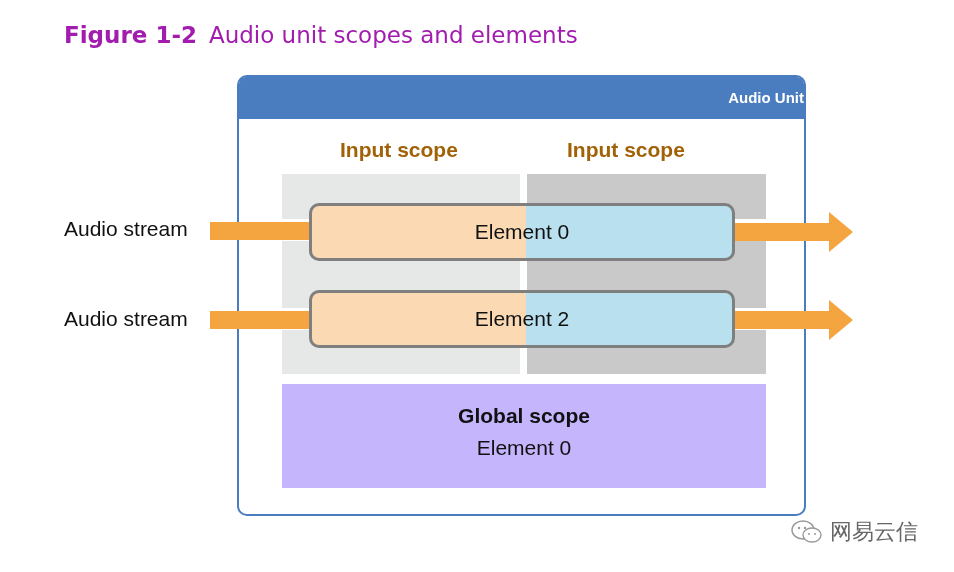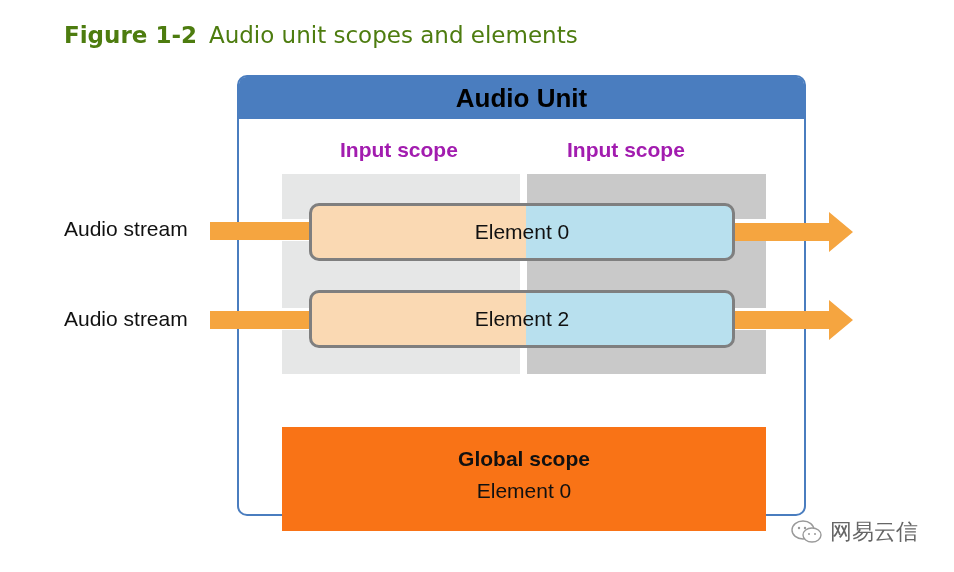--- a/index.html
+++ b/index.html
@@ -1,30 +1,30 @@
 <!DOCTYPE html>
 <html><head>
 <meta charset="utf-8">
 <style>
   html, body { margin:0; padding:0; background:#ffffff; }
   body { width:954px; height:572px; position:relative; overflow:hidden; font-family:"Liberation Sans", sans-serif; }
-  .caption { position:absolute; left:64px; top:22px; font-family:"DejaVu Sans", sans-serif; font-size:23px; color:#4d7c0f; white-space:nowrap;text-align:center; }
+  .caption { position:absolute; left:64px; top:22px; font-family:"DejaVu Sans", sans-serif; font-size:23px; color:#a21caf; white-space:nowrap;text-align:center; }
   .caption .num { font-weight:bold; margin-right:12px; }
   .au-box { position:absolute; left:237px; top:75px; width:569px; height:441px; border:2px solid #4a7dbf; border-radius:10px; box-sizing:border-box; background:#fff; }
-  .au-header { position:absolute; left:0; top:0; right:0; height:42px; background:#4a7dbf; border-radius:7px 7px 0 0; color:#000000; font-weight:bold; font-size:26px; text-align:center; line-height:42px; }
-  .scope-label { position:absolute; top:138px; font-weight:bold; font-size:21px; color:#a21caf; }
+  .au-header { position:absolute; left:0; top:0; right:0; height:42px; background:#4a7dbf; border-radius:7px 7px 0 0; color:#ffffff; font-weight:bold; font-size:15px; text-align:right; line-height:42px; }
+  .scope-label { position:absolute; top:138px; font-weight:bold; font-size:21px; color:#a16207; }
   .in-bg { position:absolute; left:282px; top:174px; width:238px; height:200px; background:#e6e7e7; }
   .out-bg { position:absolute; left:527px; top:174px; width:239px; height:200px; background:#c9c9c9; }
   .gap-band { position:absolute; height:22px; background:#fff; }
   .element { position:absolute; left:309px; width:426px; height:58px; border:3px solid #7f7f7f; border-radius:10px; box-sizing:border-box; overflow:hidden; background:linear-gradient(to right, #fad9b3 0, #fad9b3 214px, #b8e0ee 214px, #b8e0ee 100%); }
   .element span { position:absolute; left:0; right:0; top:0; bottom:0; text-align:center; line-height:52px; font-size:21px; color:#111; }
   .stream-label { position:absolute; left:64px; font-size:21px; color:#111; }
   .in-arrow { position:absolute; left:210px; width:100px; height:18px; background:#f5a540; }
   .out-arrow { position:absolute; left:735px; width:118px; height:40px; }
-  .global { position:absolute; left:282px; top:384px; width:484px; height:104px; background:#f97316; text-align:center;margin-top:43px; }
+  .global { position:absolute; left:282px; top:384px; width:484px; height:104px; background:#c4b5fd; text-align:center; }
   .global .title { margin-top:20px; font-weight:bold; font-size:21px; color:#111; }
   .global .sub { margin-top:8px; font-size:21px; color:#111; }
   .watermark { position:absolute; left:790px; top:517px; display:flex; align-items:center; gap:6px; color:#666; font-size:22px; font-family:"DejaVu Sans", sans-serif;text-align:right; }
 </style>
 </head>
 <body>
 
 <div class="caption">
   <span class="num">Figure 1-2</span><span>Audio unit scopes and elements</span>
 </div>

